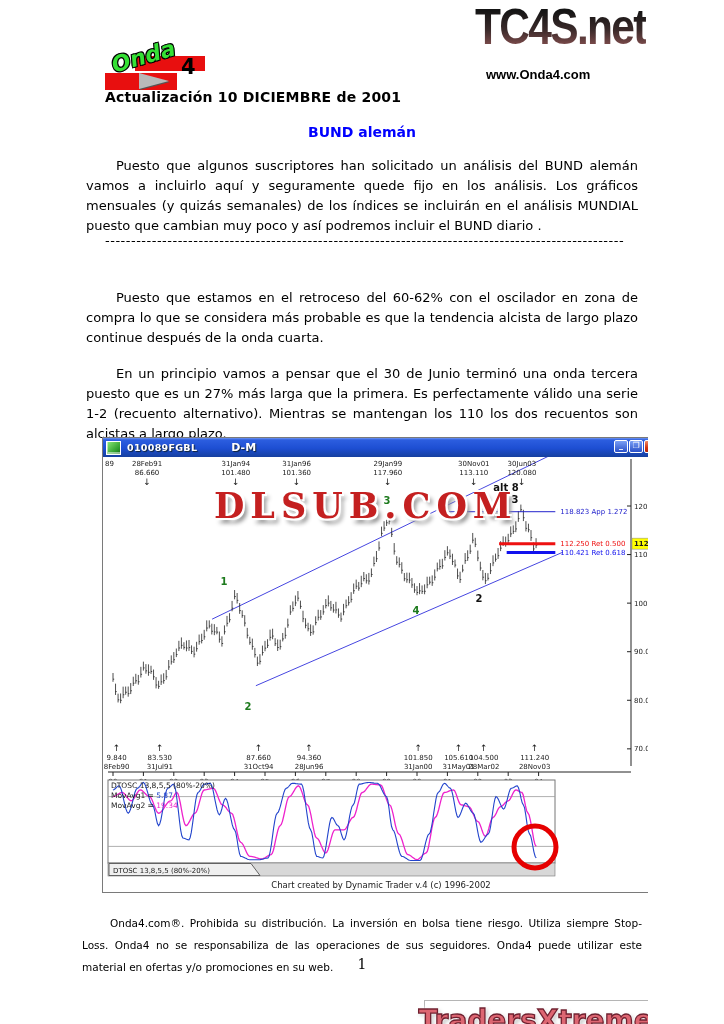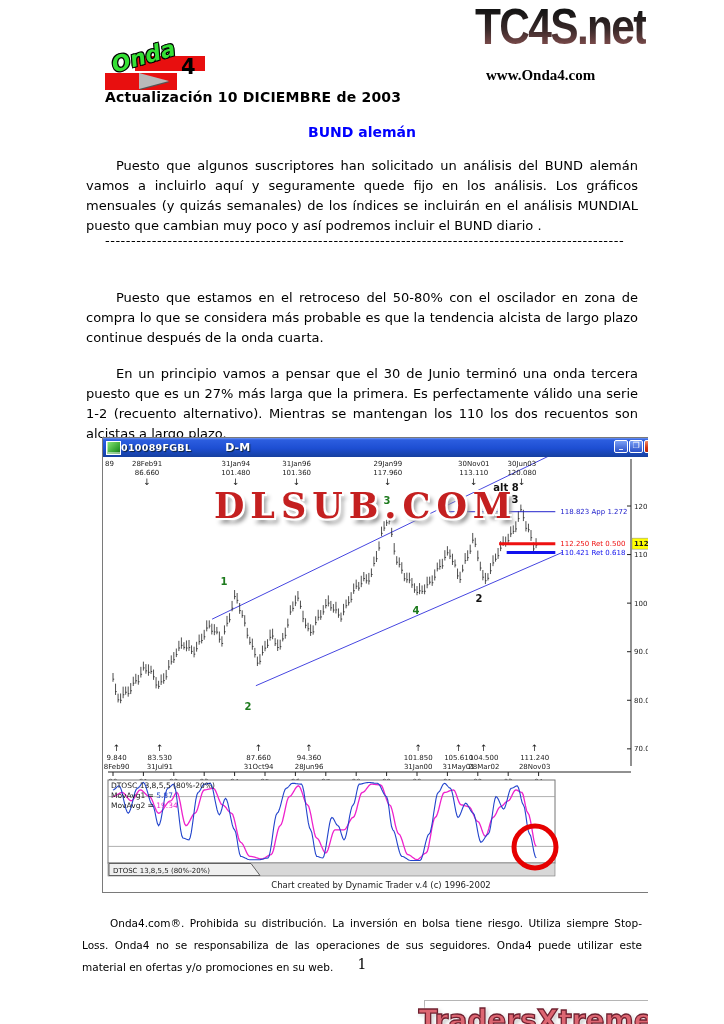--- a/index.html
+++ b/index.html
@@ -16,22 +16,22 @@
   #onda-logo{position:absolute;left:105px;top:42px;width:110px;height:56px;}
   #onda-logo .bar-top{position:absolute;left:30px;top:14px;width:70px;height:15px;background:#e80f0f;}
   #onda-logo .bar-bottom{position:absolute;left:0px;top:31px;width:72px;height:17px;background:#e80f0f;}
   #onda-logo .arrow{position:absolute;left:34px;top:31px;width:0;height:0;
                     border-top:8px solid transparent;border-bottom:8px solid transparent;
                     border-left:30px solid #b9b9b9;filter:drop-shadow(1px 1px 0 #555);}
   #onda-logo .onda-text{position:absolute;left:6px;top:2px;font-size:22px;font-weight:bold;
                     font-style:italic;color:#35e035;transform:rotate(-16deg);
                     text-shadow:-1px -1px 0 #000,1px -1px 0 #000,-1px 1px 0 #000,1px 1px 0 #000;}
   #onda-logo .four{position:absolute;left:76px;top:13px;font-size:21px;font-weight:bold;color:#000;}
-  #site-link{position:absolute;left:486px;top:67px;font-family:Liberation Serif, serif;
-             font-weight:bold;font-size:15px;}
+  #site-link{position:absolute;left:486px;top:67px;font-family:Liberation Sans, sans-serif;
+             font-weight:bold;font-size:13px;}
   #update-line{position:absolute;left:105px;top:89px;font-size:14px;font-weight:600;letter-spacing:0.2px;}
 
   
   #doc-title{position:absolute;left:86px;top:124px;width:552px;text-align:center;
              color:#0000ff;font-weight:bold;font-size:14px;}
   .para{position:absolute;left:86px;width:552px;font-size:13px;line-height:20px;
         text-align:justify;text-indent:30px;}
   #para-1{top:156px;}
   #separator{position:absolute;left:105px;top:233px;width:520px;font-size:13px;
              letter-spacing:0.5px;white-space:nowrap;overflow:hidden;}
@@ -41,21 +41,21 @@
 
   
   #chart-window{position:absolute;left:102px;top:437px;width:559px;height:456px;
                 border:1px solid #7a7a7a;box-sizing:border-box;background:#fff;}
   #chart-titlebar{position:absolute;left:0;top:0;width:100%;height:19px;z-index:10;
                   background:linear-gradient(180deg,#6f94f0 0%,#2c5ee0 10%,#1d4ed2 55%,#16409f 100%);
                   display:flex;align-items:center;}
   #chart-titlebar .win-icon{width:13px;height:12px;margin-left:3px;border:1px solid #fff;
                   background:linear-gradient(135deg,#8ce878 0%,#2f9e2f 70%,#176e17 100%);
                   box-shadow:inset 1px -2px 0 rgba(255,255,255,.5);}
-  #chart-titlebar .win-title{color:#fff;font-size:9.5px;font-weight:bold;margin-left:0;
+  #chart-titlebar .win-title{color:#fff;font-size:9.5px;font-weight:bold;margin-left:6px;
                   letter-spacing:0.3px;text-shadow:1px 1px 1px #123;text-align:right;}
   #chart-titlebar .win-title-right{color:#fff;font-size:11px;font-weight:bold;margin-left:34px;
                   text-shadow:1px 1px 1px #123;}
   #win-buttons{position:absolute;right:2px;top:2px;display:flex;gap:1px;}
   .win-btn{width:14px;height:13px;border:1px solid #fff;border-radius:2px;box-sizing:border-box;
            font-size:8px;line-height:10px;color:#fff;text-align:center;font-weight:bold;
            background:linear-gradient(180deg,#7a9ff5,#2a50c8);}
   .win-btn.close{background:linear-gradient(180deg,#ef8a66,#d33410 60%,#b02508);}
   #chart-svg{position:absolute;left:0;top:0;z-index:1;}
   #watermark{position:absolute;left:111px;top:47px;z-index:5;
@@ -85,27 +85,27 @@
 
   <div id="onda-logo">
     <div class="bar-top"></div>
     <div class="bar-bottom"></div>
     <div class="arrow"></div>
     <div class="onda-text">Onda</div>
     <div class="four">4</div>
   </div>
 
   <div id="site-link">www.Onda4.com</div>
-  <div id="update-line">Actualización 10 DICIEMBRE de 2003</div>
+  <div id="update-line">Actualización 10 DICIEMBRE de 2001</div>
 
   <div id="doc-title">BUND alemán</div>
 
   <div class="para" id="para-1">Puesto que algunos suscriptores han solicitado un análisis del BUND alemán vamos a incluirlo aquí y seguramente quede fijo en los análisis. Los gráficos mensuales (y quizás semanales) de los índices se incluirán en el análisis MUNDIAL puesto que cambian muy poco y así podremos incluir el BUND diario .</div>
   <div id="separator">----------------------------------------------------------------------------------------------------</div>
-  <div class="para" id="para-3">Puesto que estamos en el retroceso del 50-80% con el oscilador en zona de compra lo que se considera más probable es que la tendencia alcista de largo plazo continue después de la onda cuarta.</div>
+  <div class="para" id="para-3">Puesto que estamos en el retroceso del 60-62% con el oscilador en zona de compra lo que se considera más probable es que la tendencia alcista de largo plazo continue después de la onda cuarta.</div>
   <div class="para" id="para-4">En un principio vamos a pensar que el 30 de Junio terminó una onda tercera puesto que es un 27% más larga que la primera. Es perfectamente válido una serie 1-2 (recuento alternativo). Mientras se mantengan los 110 los dos recuentos son alcistas a largo plazo.</div>
 
   <div id="chart-window">
     <svg id="chart-svg" width="559" height="456">
         <line x1="109.10399999999971" y1="181.16809999999998" x2="466" y2="8.25889999999994" stroke="#4646e0" stroke-width="1"></line>
         <line x1="152.8800000000014" y1="247.709" x2="459.9199999999986" y2="114.14150000000001" stroke="#4646e0" stroke-width="1"></line>
         <g stroke="#141414" stroke-width="0.75">
           <line x1="10" x2="10" y1="234.98648877175575" y2="243.82980105836174"></line>
           <line x1="10" x2="11.2" y1="241.17680737237995" y2="241.17680737237995"></line>
           <line x1="12.53333333333103" x2="12.53333333333103" y1="245.6569800117492" y2="256.9831630700761"></line>

